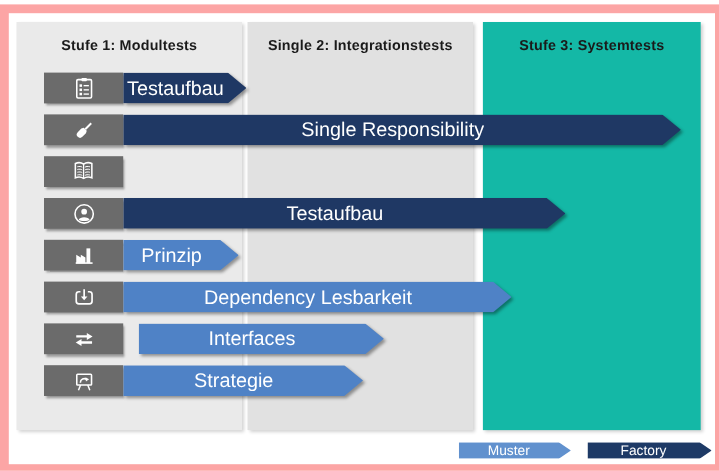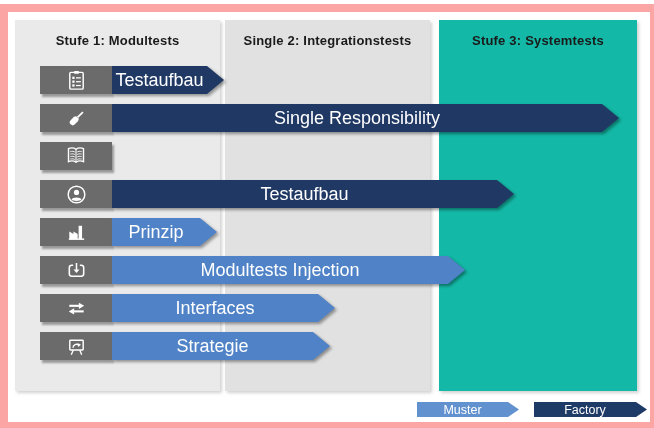--- a/index.html
+++ b/index.html
@@ -158,37 +158,37 @@
       <span class="icon">
             <svg viewBox="0 0 24 24" width="23" height="23">
               <path d="M8.5 6.5 H7 a2.5 2.5 0 0 0 -2.5 2.5 v6.5 a2.5 2.5 0 0 0 2.5 2.5 h10 a2.5 2.5 0 0 0 2.5 -2.5 V9 a2.5 2.5 0 0 0 -2.5 -2.5 H15.5" fill="none" stroke="#fff" stroke-width="1.6"></path>
               <line x1="12" y1="4.2" x2="12" y2="11.5" stroke="#fff" stroke-width="1.6"></line>
               <polygon points="12,14.6 8.9,11 15.1,11" fill="#fff"></polygon>
             </svg>
           </span>
     </div>
     <div class="arrow-wrap" style="width: 353px;">
       <div class="arrow" style="background: rgb(79, 130, 198);">
-        <span class="arrow-label">Modultests Injection</span>
+        <span class="arrow-label">Dependency Lesbarkeit</span>
       </div>
     </div>
   </div>
 
   <div class="row" style="top: 282px;">
     <div class="icon-box" style="background: rgb(107, 107, 107);">
       <span class="icon">
             <svg viewBox="0 0 24 24" width="23" height="23">
               <line x1="4.5" y1="9.2" x2="15" y2="9.2" stroke="#fff" stroke-width="2.2"></line>
               <polygon points="14.5,5.9 20,9.2 14.5,12.5" fill="#fff"></polygon>
               <line x1="19.5" y1="15" x2="9" y2="15" stroke="#fff" stroke-width="2.2"></line>
               <polygon points="9.5,11.7 4,15 9.5,18.3" fill="#fff"></polygon>
             </svg>
           </span>
     </div>
-    <div class="arrow-wrap" style="width: 223px;">
+    <div class="arrow-wrap" style="width: 223px; padding-left: 14px;">
       <div class="arrow" style="background: rgb(79, 130, 198);">
         <span class="arrow-label">Interfaces</span>
       </div>
     </div>
   </div>
 
   <div class="row" style="top: 320px;">
     <div class="icon-box" style="background: rgb(107, 107, 107);">
       <span class="icon">
             <svg viewBox="0 0 24 24" width="23" height="23">

